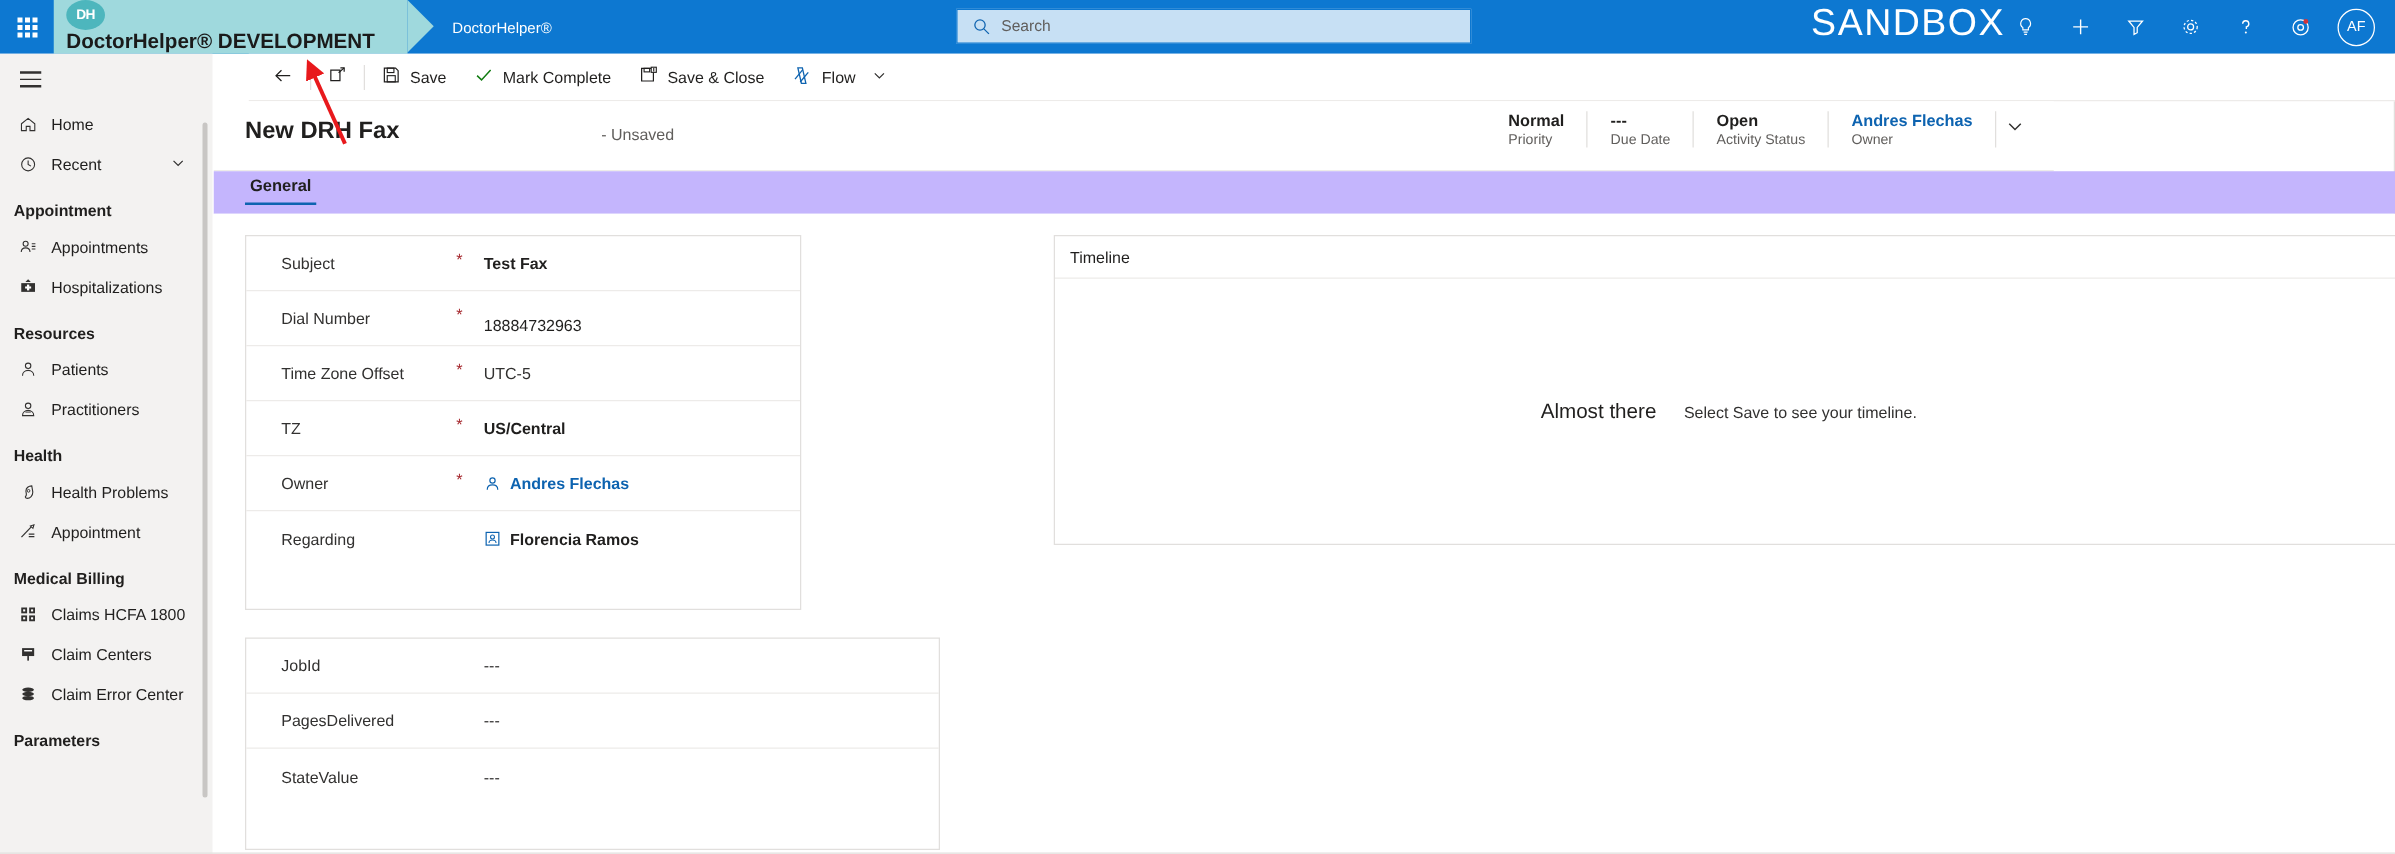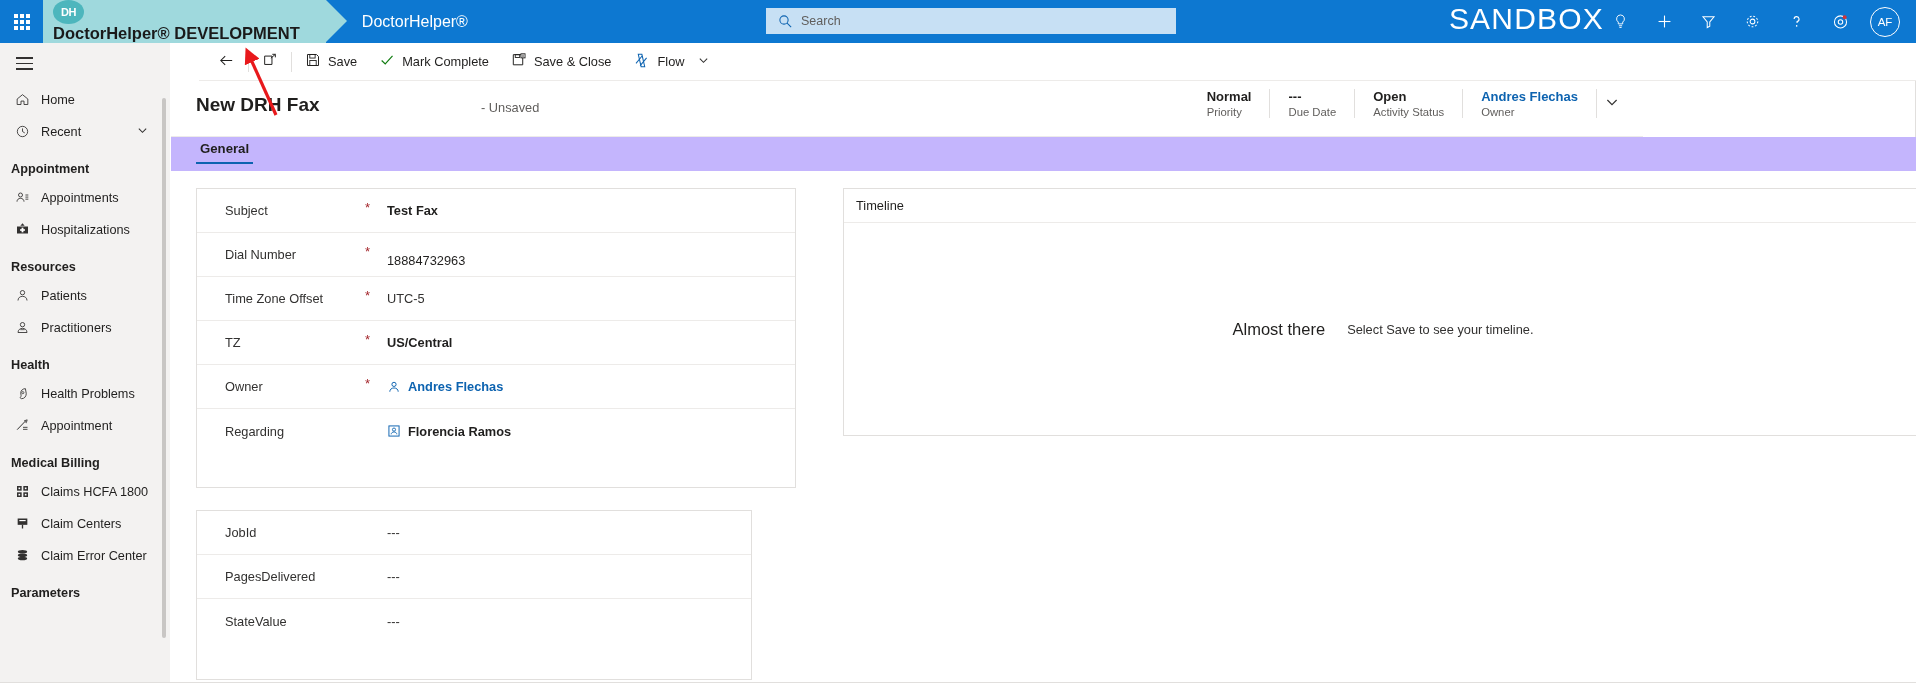--- a/index.html
+++ b/index.html
@@ -35,21 +35,21 @@
   .brand-logo {
     width: 31px; height: 31px; border-radius: 50%;
     background: #4db6bd; color: #ffffff;
     font-size: 11px; font-weight: bold; letter-spacing: -0.5px;
     display: flex; align-items: center; justify-content: center;
     margin-right: 14px;
   }
   .brand-title { font-size: 16.5px; font-weight: bold; color: #1a1a1a; white-space: nowrap; }
 
   .app-name {
-    color: #ffffff; font-size: 16px; margin-left: 36px; white-space: nowrap;
+    color: #ffffff; font-size: 12px; margin-left: 36px; white-space: nowrap;
   }
 
   .searchbox {
     position: absolute; left: 765px; top: 7px; width: 412px; height: 28px;
     background: #c7e0f4; border: 1px solid #0d78d1;
     display: flex; align-items: center; padding-left: 12px;
   }
   .searchbox .mag { margin-right: 8px; display: flex; }
   .searchbox input {
     border: none; outline: none; background: transparent;
@@ -162,21 +162,21 @@
   }
 
   
   .body-area {
     position: absolute; left: 171px; top: 171px; width: 1745px; height: 512px;
     background: #ffffff;
   }
   .card {
     position: absolute; background: #ffffff; border: 1px solid #e1dfdd;
   }
-  .card-a { left: 25px; top: 17px; width: 600px; height: 300px; }
+  .card-a { left: 25px; top: 17px; width: 445px; height: 300px; }
   .card-b { left: 25px; top: 339px; width: 556px; height: 170px; }
 
   .frow {
     display: flex; align-items: center; height: 44px;
     border-bottom: 1px solid #edebe9; padding-left: 28px;
   }
   .frow:last-child { border-bottom: none; }
   .flabel {
     width: 140px; font-size: 12.8px; color: #323130; flex-shrink: 0;
   }

